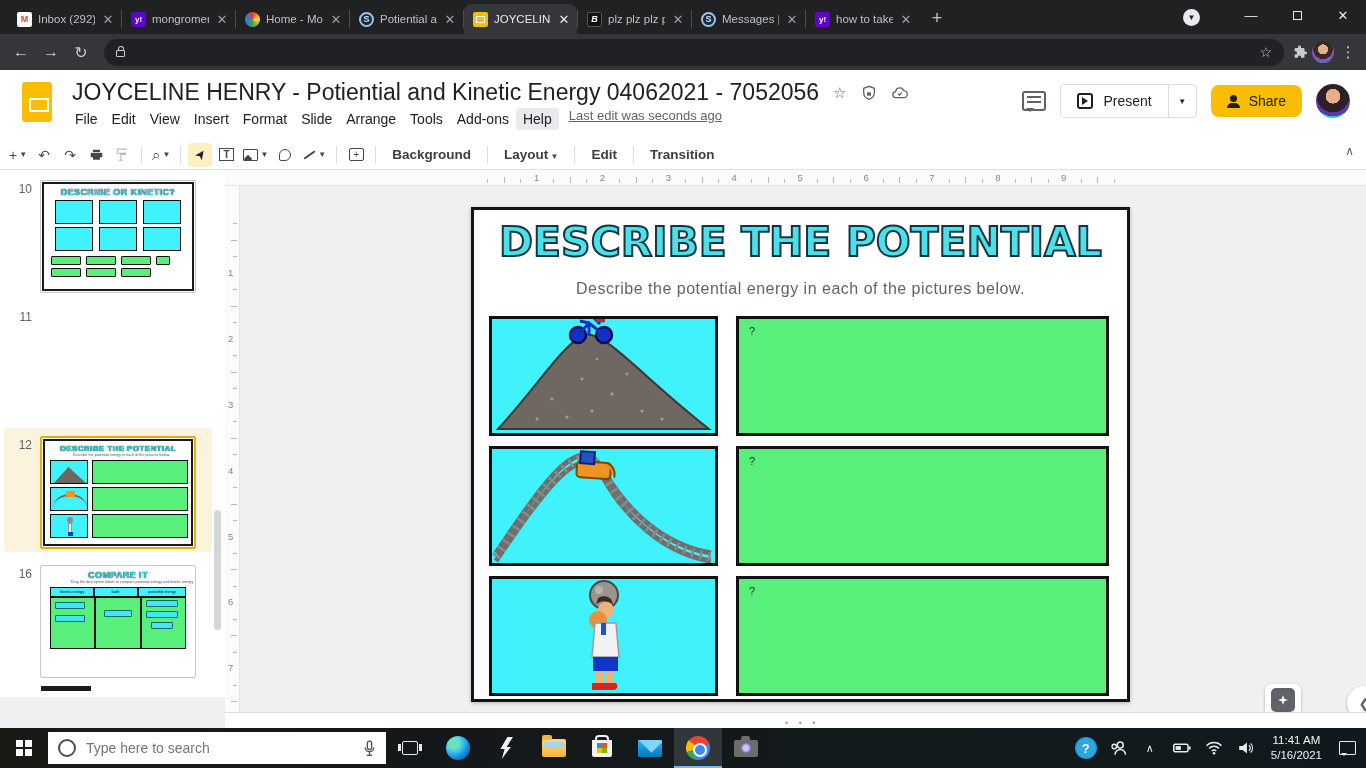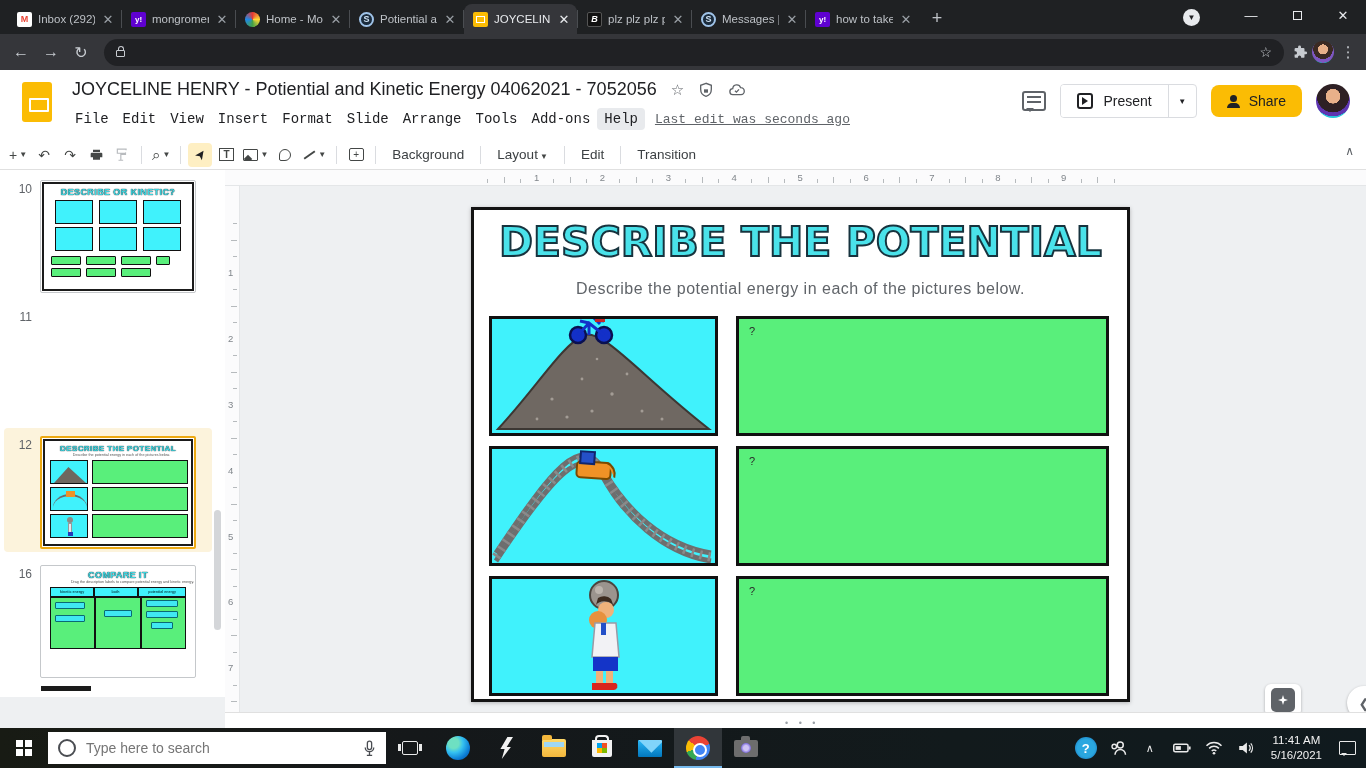--- a/index.html
+++ b/index.html
@@ -59,23 +59,23 @@
       background:radial-gradient(circle at 50% 38%, #e8b08a 0 28%, #3b2a23 29% 55%, #7e57c2 56% 75%, #26c6da 76%); }
   .kebab { color:#c7cbd0; font-size:15px; width:20px; text-align:center; cursor:pointer; }
 
   
   .appheader { position:absolute; left:0; top:70px; width:1366px; height:70px; background:#fff; }
   .slides-logo { position:absolute; left:22px; top:12px; width:30px; height:40px; background:#fbbc04;
                  border-radius:3px; cursor:pointer; }
   .slides-logo::after { content:""; position:absolute; left:7px; top:16px; width:16px; height:10px;
                  border:2.5px solid #fff; border-radius:1px; }
   .doc-title-row { position:absolute; left:72px; top:9px; display:flex; align-items:center; gap:14px; }
-  .doc-title { font-size:18px; color:#202124; white-space:nowrap; cursor:text; }
+  .doc-title { font-size:23px; color:#202124; white-space:nowrap; cursor:text; }
   .hdr-ic { color:#5f6368; font-size:15px; cursor:pointer; }
-  .menubar { position:absolute; left:68px; top:38px; display:flex; align-items:center; font-size:14px; color:#202124;font-family:Liberation Mono, monospace; }
+  .menubar { position:absolute; left:68px; top:38px; display:flex; font-size:14px; color:#202124; }
   .menu-item { padding:3px 7px; border-radius:4px; cursor:pointer; }
   .menu-item.hl { background:#e8eaed; }
   .lastedit { margin-left:10px; font-size:13px; color:#5f6368; text-decoration:underline; cursor:pointer; white-space:nowrap; }
   .hdr-right { position:absolute; right:16px; top:14px; display:flex; align-items:center; gap:14px; }
   .comment-ic { width:24px; height:20px; border:2px solid #5f6368; border-radius:3px; position:relative; cursor:pointer; }
   .comment-ic::before { content:""; position:absolute; left:3px; top:3px; right:3px; height:2px; background:#5f6368; box-shadow:0 5px 0 #5f6368; }
   .comment-ic::after { content:""; position:absolute; left:2px; bottom:-7px; border:4px solid transparent; border-top-color:#5f6368; }
   .present-group { display:flex; border:1px solid #dadce0; border-radius:4px; overflow:hidden; }
   .present-btn { display:flex; align-items:center; gap:10px; padding:8px 16px; background:#fff; cursor:pointer; }
   .present-play { width:16px; height:16px; border:2px solid #202124; border-radius:3px; display:flex; align-items:center; justify-content:center; }
@@ -92,21 +92,21 @@
 
   
   .toolbar { position:absolute; left:0; top:140px; width:1366px; height:30px; background:#fff;
              border-bottom:1px solid #e0e0e0; display:flex; align-items:center; padding:0 6px; gap:2px; }
   .tb { height:24px; min-width:24px; display:flex; align-items:center; justify-content:center;
         color:#444746; font-size:14px; border-radius:4px; cursor:pointer; padding:0 3px; gap:2px; }
   .tb.sel { background:#feefc3; }
   .tb.dis { color:#b8bbbe; }
   .tb .caret { font-size:8px; color:#444746; }
   .tbsep { width:1px; height:18px; background:#dadce0; margin:0 5px; flex:none; }
-  .tb-label { font-size:13.5px; color:#3c4043; padding:4px 9px; border-radius:4px; cursor:pointer; white-space:nowrap; }
+  .tb-label { font-size:13.5px; color:#3c4043; padding:4px 9px; border-radius:4px; cursor:pointer; white-space:nowrap;font-weight:bold; }
   .tbox-ic { width:15px; height:13px; border:1.5px solid #444746; display:flex; align-items:center; justify-content:center; font-size:10px; font-weight:bold; }
   .img-ic { width:15px; height:12px; border:1.5px solid #444746; border-radius:1px; position:relative; overflow:hidden; }
   .img-ic::after { content:""; position:absolute; left:1px; bottom:-2px; width:6px; height:6px; background:#444746; transform:rotate(45deg); }
   .shape-ic { width:12px; height:12px; border:1.8px solid #444746; border-radius:50% 50% 50% 2px; }
   .line-ic { width:14px; height:14px; position:relative; }
   .line-ic::after { content:""; position:absolute; left:1px; top:6px; width:13px; height:2px; background:#444746; transform:rotate(-35deg); }
   .cmt-ic { width:15px; height:13px; border:1.5px solid #444746; border-radius:2px; display:flex; align-items:center; justify-content:center; font-size:10px; }
   .collapse-ic { position:absolute; right:12px; top:4px; color:#5f6368; font-size:12px; cursor:pointer; }
 
   

